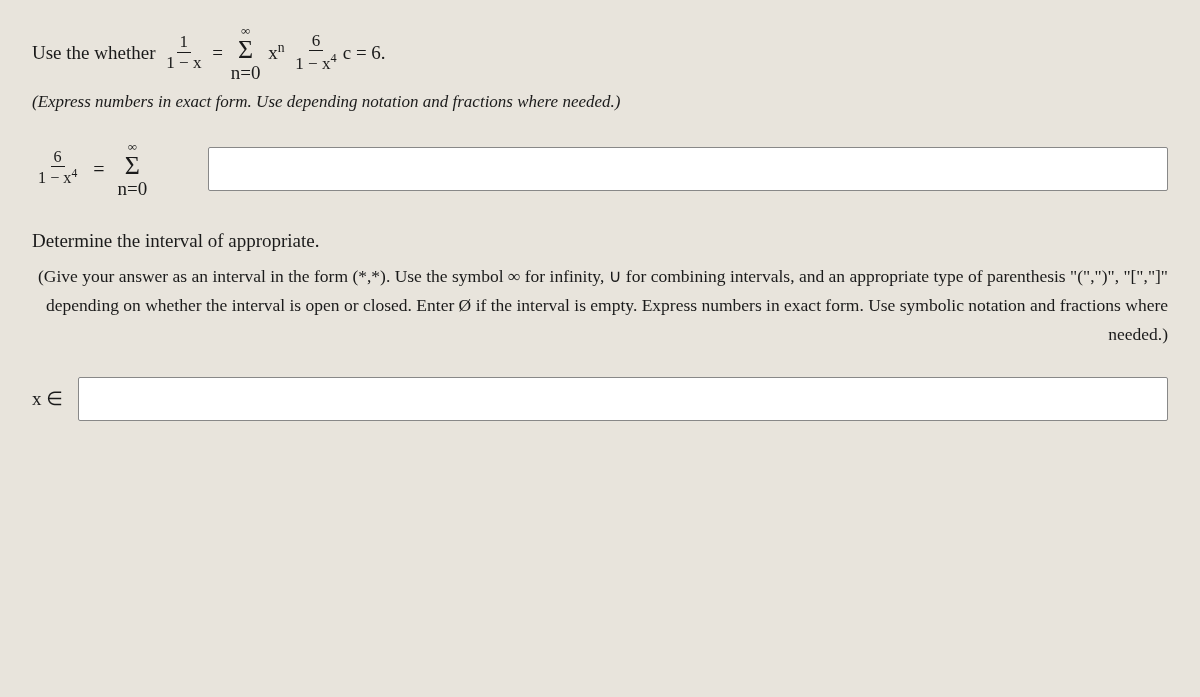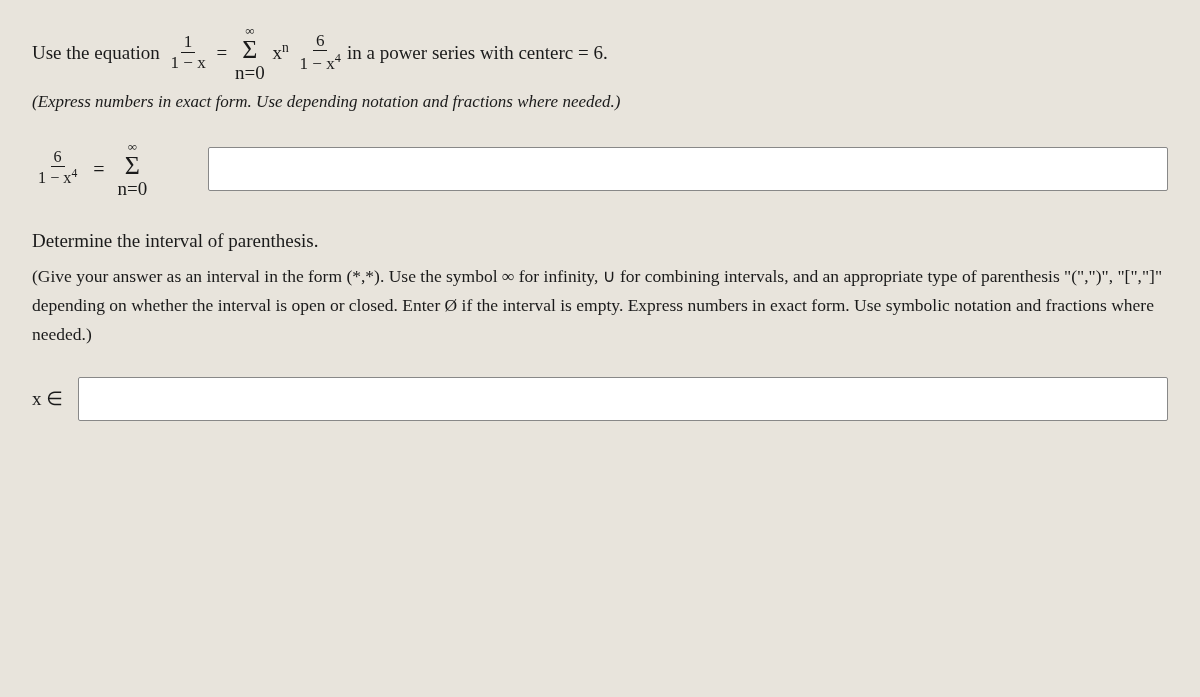--- a/index.html
+++ b/index.html
@@ -88,20 +88,21 @@
     .determine-line {
       font-size: 19px;
       margin-bottom: 10px;
       margin-top: 4px;
     }
 
     .instructions-block {
       font-size: 17.5px;
       line-height: 1.65;
       margin-bottom: 28px;
+      text-align: right;
     }
 
     .x-element-section {
       display: flex;
       align-items: center;
       gap: 10px;
       margin-top: 8px;
     }
 
     .x-element-label {
@@ -154,21 +155,21 @@
     }
 
     .text-inline {
       vertical-align: middle;
     }
   </style>
 </head>
 <body>
 
 <div class="problem-statement">
-  <span class="text-inline">Use the equation</span>
+  <span class="text-inline">Use the whether</span>
   &nbsp;
   <span class="inline-frac">
     <span class="num">1</span>
     <span class="den">1 − x</span>
   </span>
   &nbsp;
   <span class="text-inline">=</span>
   &nbsp;
   <span class="sigma-block">
     <span class="sigma-top">∞</span>
@@ -177,21 +178,20 @@
   </span>
   &nbsp;
   <span class="text-inline">x<sup>n</sup></span>
   &nbsp;
   <span class="inline-frac">
     <span class="num">6</span>
     <span class="den">
       1 − x<sup>4</sup>
     </span>
   </span>
-  <span class="text-inline"> in a power series with center </span>
   <span class="text-inline">c = 6.</span>
 </div>
 
 <div class="note-line">
   <span>(Express numbers in exact form. Use depending notation and fractions where needed.)</span>
 </div>
 
 <div class="answer-section">
   <div class="answer-lhs">
     <span class="inline-frac">
@@ -204,21 +204,21 @@
     <span class="sigma-block">
       <span class="sigma-top">∞</span>
       <span class="sigma-symbol">Σ</span>
       <span class="sigma-bottom">n=0</span>
     </span>
   </div>
   <input type="text" class="answer-input" placeholder="" style="">
 </div>
 
 <div class="determine-line">
-  <span>Determine the interval of parenthesis.</span>
+  <span>Determine the interval of appropriate.</span>
 </div>
 
 <div class="instructions-block">
   <span>(Give your answer as an interval in the form (*,*). Use the symbol ∞ for infinity, ∪ for combining intervals, and an appropriate type of parenthesis "(",")", "[","]" depending on whether the interval is open or closed. Enter Ø if the interval is empty. Express numbers in exact form. Use symbolic notation and fractions where needed.)</span>
 </div>
 
 <div class="x-element-section">
   <span class="x-element-label">x ∈</span>
   <input type="text" class="x-element-input" placeholder="" style="">
 </div>

